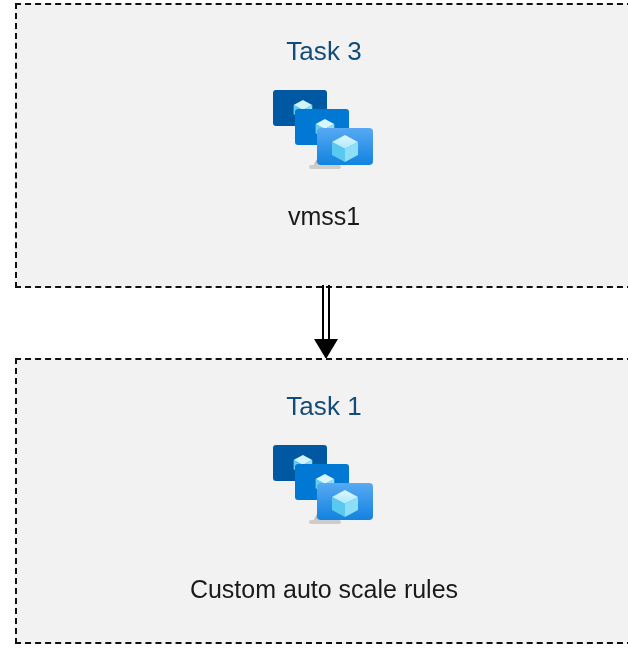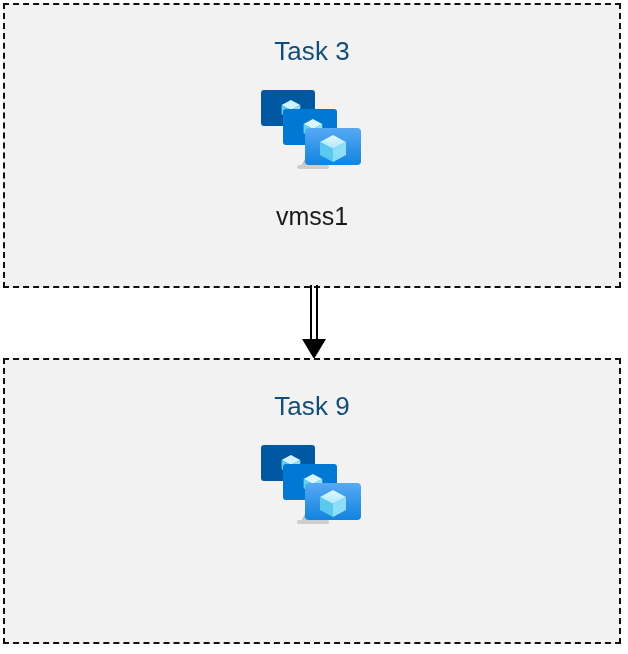--- a/index.html
+++ b/index.html
@@ -11,20 +11,21 @@
     width: 628px;
     height: 654px;
     position: relative;
     font-family: "Liberation Sans", sans-serif;
     overflow: hidden;
   }
 
   .diagram {
     position: absolute;
     inset: 0;
+    margin-left: 12px;
   }
 
   
   .task-box {
     position: absolute;
     left: 3px;
     width: 618px;
     background: #f2f2f2;
     box-sizing: border-box;
     border: 2px dashed #111111;
@@ -144,21 +145,21 @@
 
       <rect x="14" y="0" width="2" height="58" fill="#000000"></rect>
       <rect x="20" y="0" width="2" height="58" fill="#000000"></rect>
 
       <polygon points="18,74 6,54 30,54" fill="#000000"></polygon>
     </svg>
   </div>
 
   <div class="task-box box-bottom">
 
-    <div class="task-title">Task 9</div>
+    <div class="task-title">Task 1</div>
 
     <div class="vmss-icon">
       <svg viewBox="0 0 110 96" xmlns="http://www.w3.org/2000/svg" aria-hidden="true">
         <defs>
           <linearGradient id="frontGradB" x1="0" y1="0" x2="0" y2="1">
             <stop offset="0" stop-color="#57A9F3"></stop>
             <stop offset="1" stop-color="#1283DF"></stop>
           </linearGradient>
           <linearGradient id="standGradB" x1="0" y1="0" x2="0" y2="1">
             <stop offset="0" stop-color="#8A8886"></stop>
@@ -189,15 +190,18 @@
 
         <rect x="48" y="42" width="56" height="37" rx="4" fill="url(#frontGradB)"></rect>
         <g transform="translate(63,49)">
           <polygon points="13,0 26,7 13,14 0,7" fill="url(#cubeTopB)"></polygon>
           <polygon points="0,7 13,14 13,27 0,20" fill="#5AC9EF"></polygon>
           <polygon points="26,7 13,14 13,27 26,20" fill="#8CDFF6"></polygon>
         </g>
       </svg>
     </div>
 
+    <div class="task-caption">
+      <div>Custom auto scale rules</div>
+    </div>
   </div>
 
 </div>
 
 </body></html>

